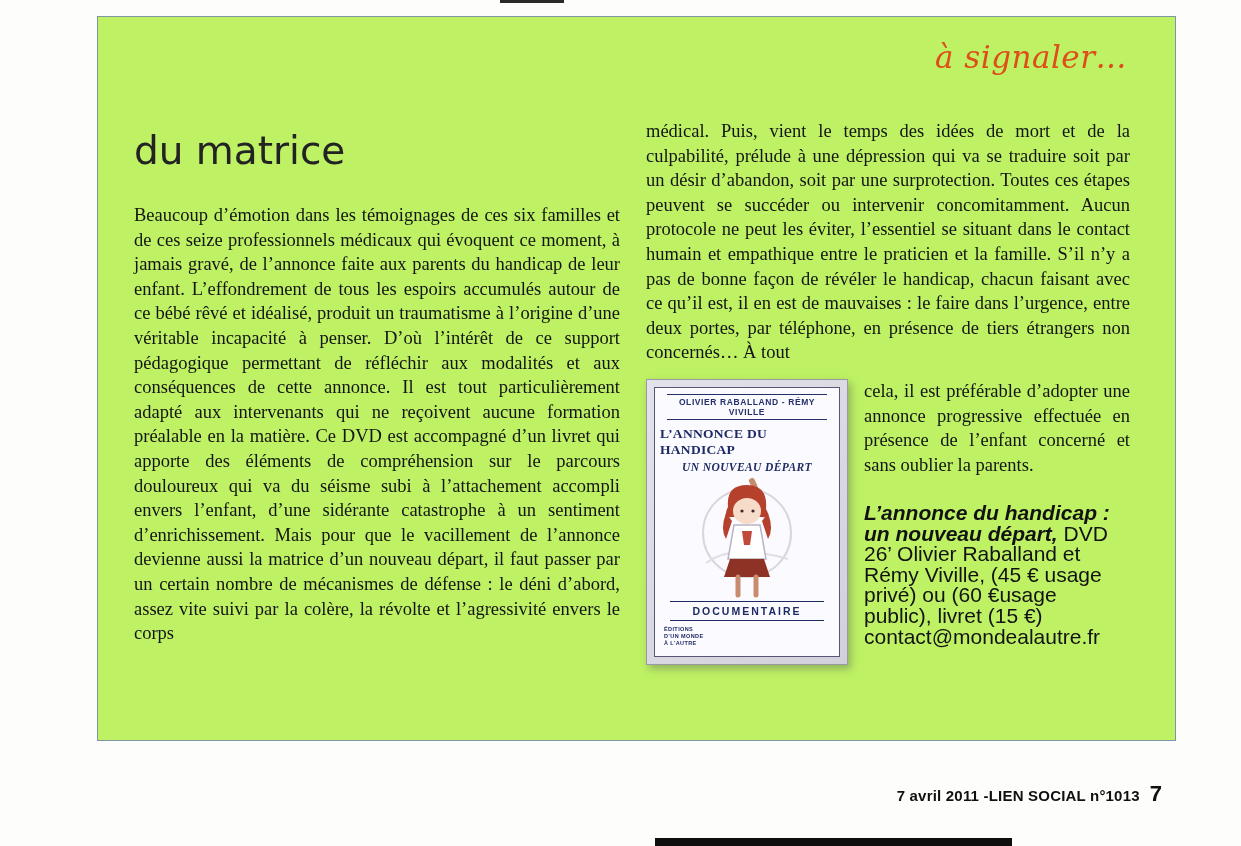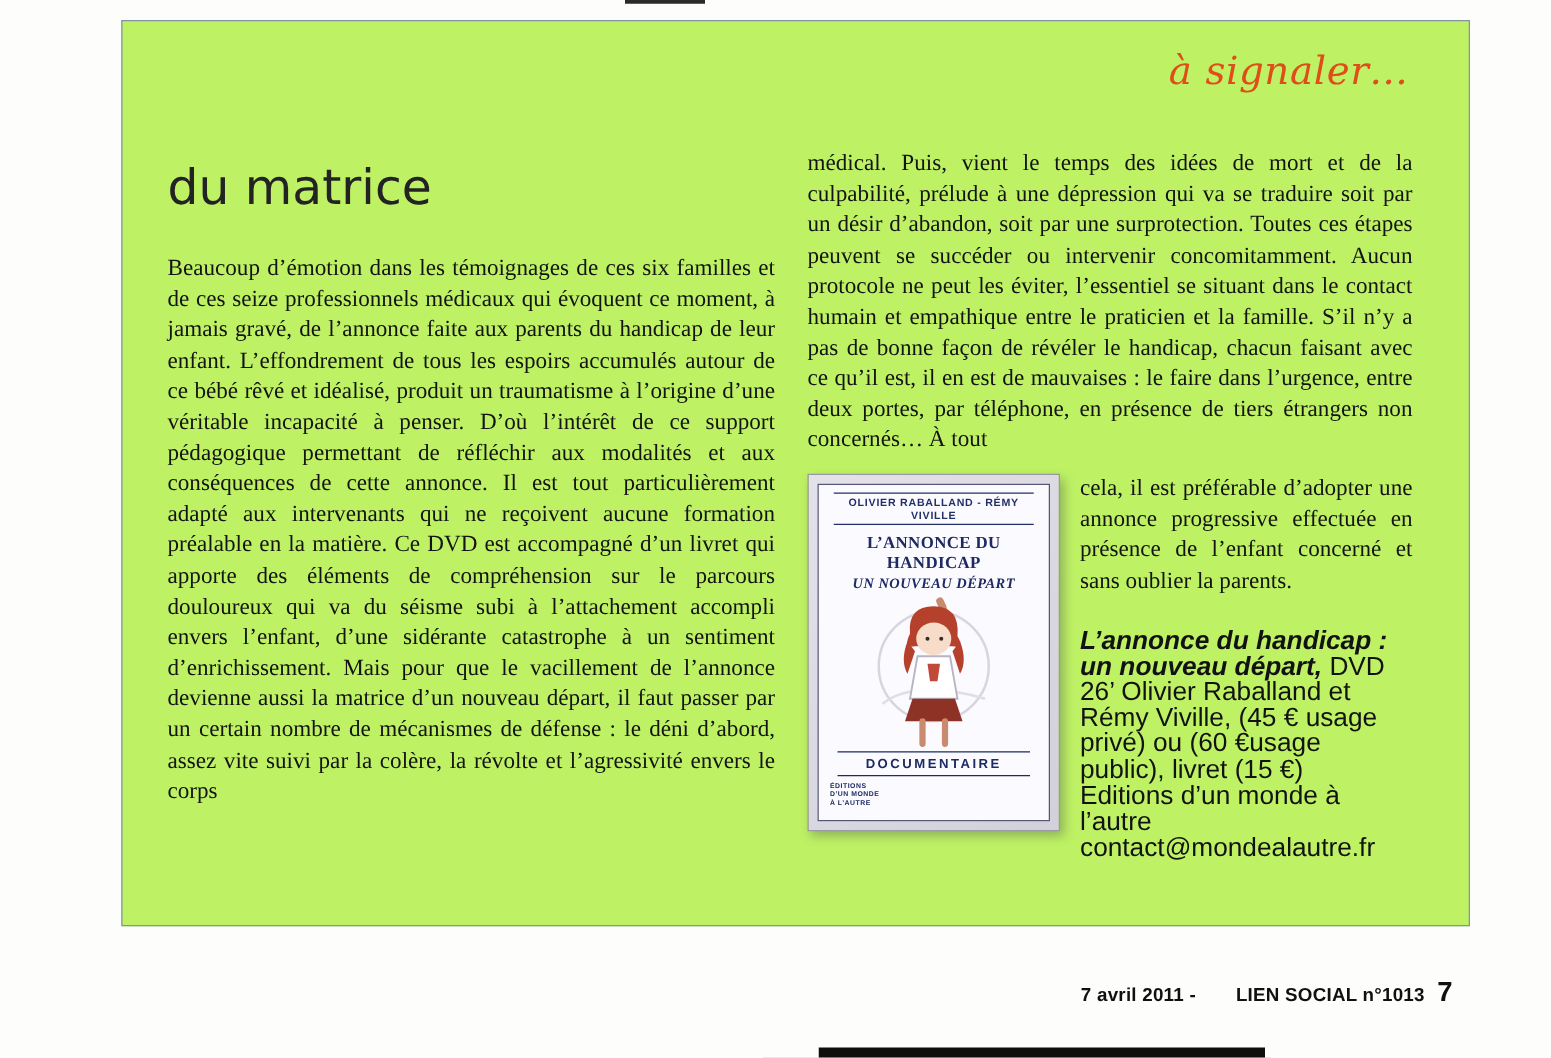--- a/index.html
+++ b/index.html
@@ -57,21 +57,21 @@
   }
   .dvd-authors{
     font-family:"Liberation Sans",sans-serif;font-weight:bold;
     font-size:8.5px;letter-spacing:0.6px;color:#23306b;
     text-transform:uppercase;text-align:center;
     border-top:1px solid #23306b;border-bottom:1px solid #23306b;
     padding:2px 6px;width:92%;box-sizing:border-box;
   }
   .dvd-title{
     font-family:"Liberation Serif",serif;font-weight:bold;
-    font-size:13.5px;color:#1d2a63;margin-top:6px;text-align:center;letter-spacing:0.3px;
+    font-size:13.5px;color:#1d2a63;margin-top:6px;text-align:left;letter-spacing:0.3px;
   }
   .dvd-subtitle{
     font-family:"Liberation Serif",serif;font-style:italic;font-weight:bold;
     font-size:11.5px;color:#1d2a63;margin-top:3px;text-align:center;letter-spacing:0.4px;
   }
   .dvd-illustration{flex:1;display:flex;align-items:center;justify-content:center;width:100%;}
   .dvd-genre{
     font-family:"Liberation Sans",sans-serif;font-weight:bold;
     font-size:10.5px;letter-spacing:2px;color:#1d2a63;text-align:center;
     border-top:1px solid #1d2a63;border-bottom:1px solid #1d2a63;
@@ -92,21 +92,21 @@
   }
   .caption .lead{font-weight:bold;font-style:italic;}
   .caption-line{margin-top:1px;}
 
   .footer{
     position:absolute;top:781px;right:79px;
     display:flex;align-items:baseline;
     font-family:"Liberation Sans",sans-serif;color:#101010;text-align:center;
   }
   .footer .issue{font-size:15px;font-weight:bold;letter-spacing:0.2px;}
-  .footer .magazine{font-size:15px;font-weight:bold;letter-spacing:0.2px;margin-left:32px;}
+  .footer .magazine{font-size:15px;font-weight:bold;letter-spacing:0.2px;}
   .footer .page-num{font-size:22px;font-weight:bold;margin-left:10px;}
 </style>
 </head>
 <body>
 
 <div class="scan-mark-top"></div>
 <div class="scan-mark-bottom"></div>
 
 <div class="content">
 
@@ -162,21 +162,20 @@
             <div>À L’AUTRE</div>
           </div>
         </div>
       </div>
 
       <div class="dvd-side">
         <p class="body-text">cela, il est préférable d’adopter une annonce progressive effectuée en présence de l’enfant concerné et sans oublier la parents.</p>
 
         <div class="caption">
           <span class="lead">L’annonce du handicap : un nouveau départ,</span><span> DVD 26’ Olivier Raballand et Rémy Viville, (45 € usage privé) ou (60 €usage public), livret (15 €)</span>
-          <div class="caption-line">Editions d’un monde à l’autre</div>
           <div class="caption-line">contact@mondealautre.fr</div>
         </div>
       </div>
 
     </div>
   </div>
 
 </div>
 
 <div class="footer">

